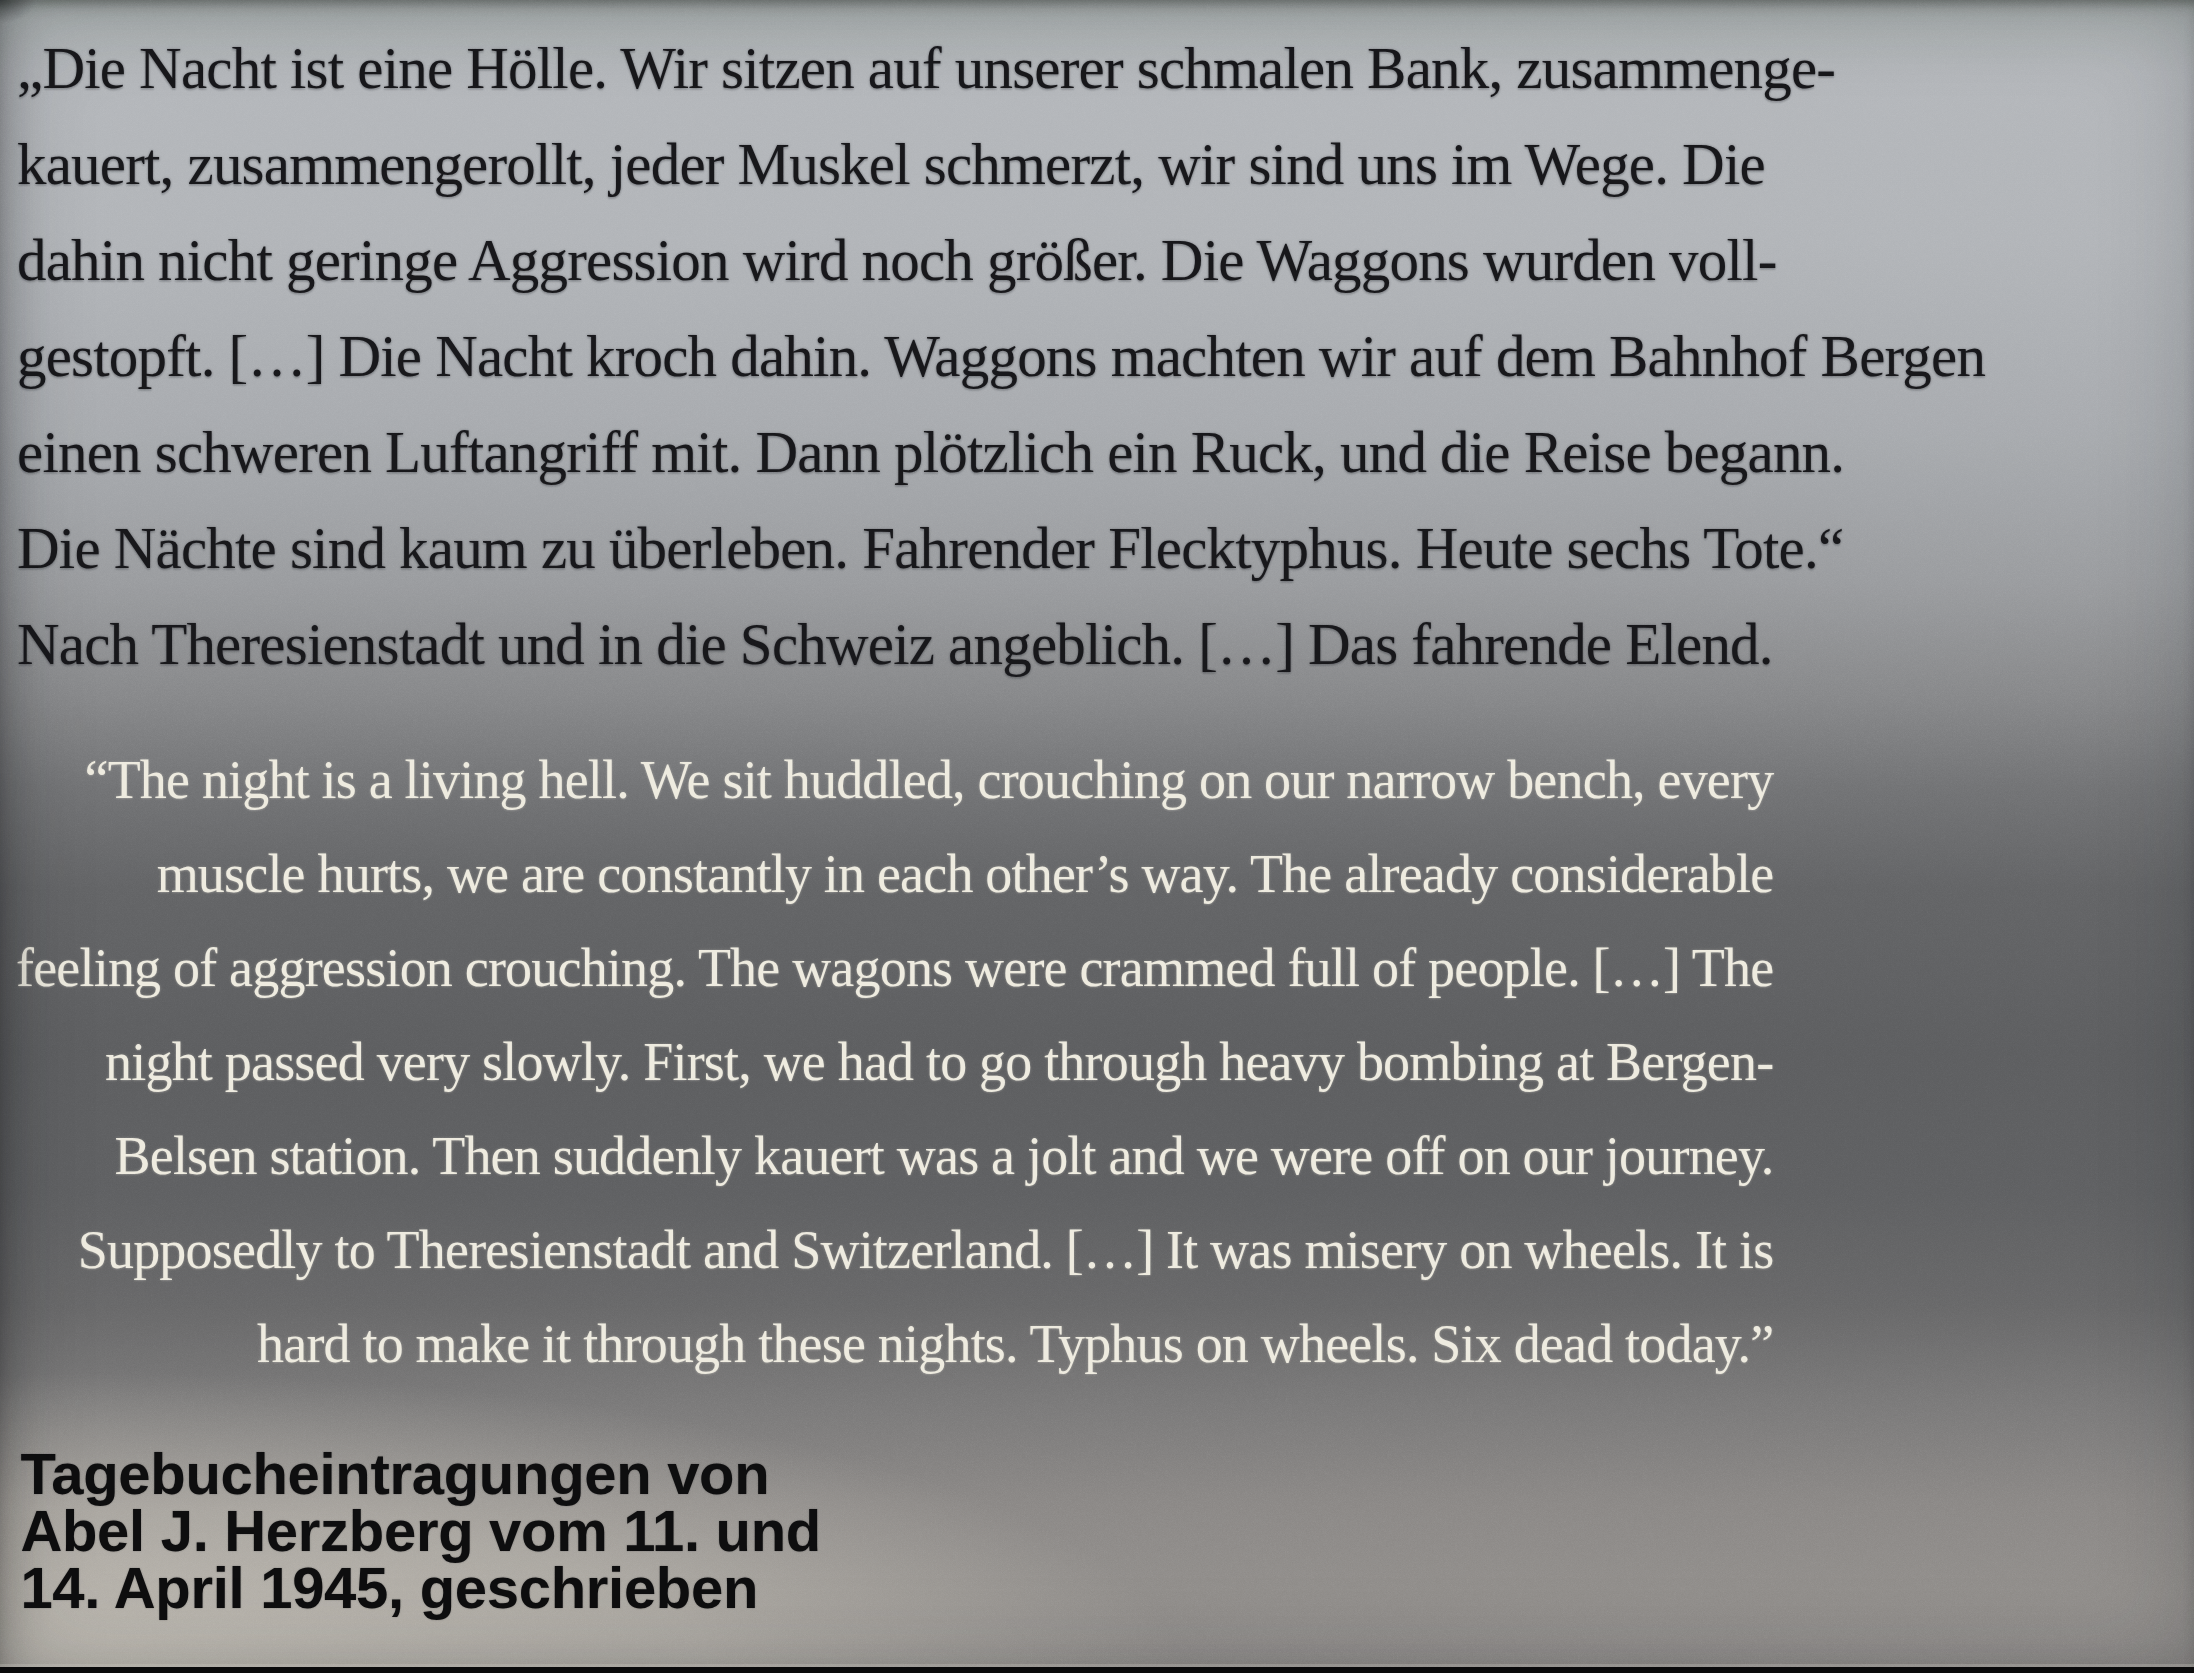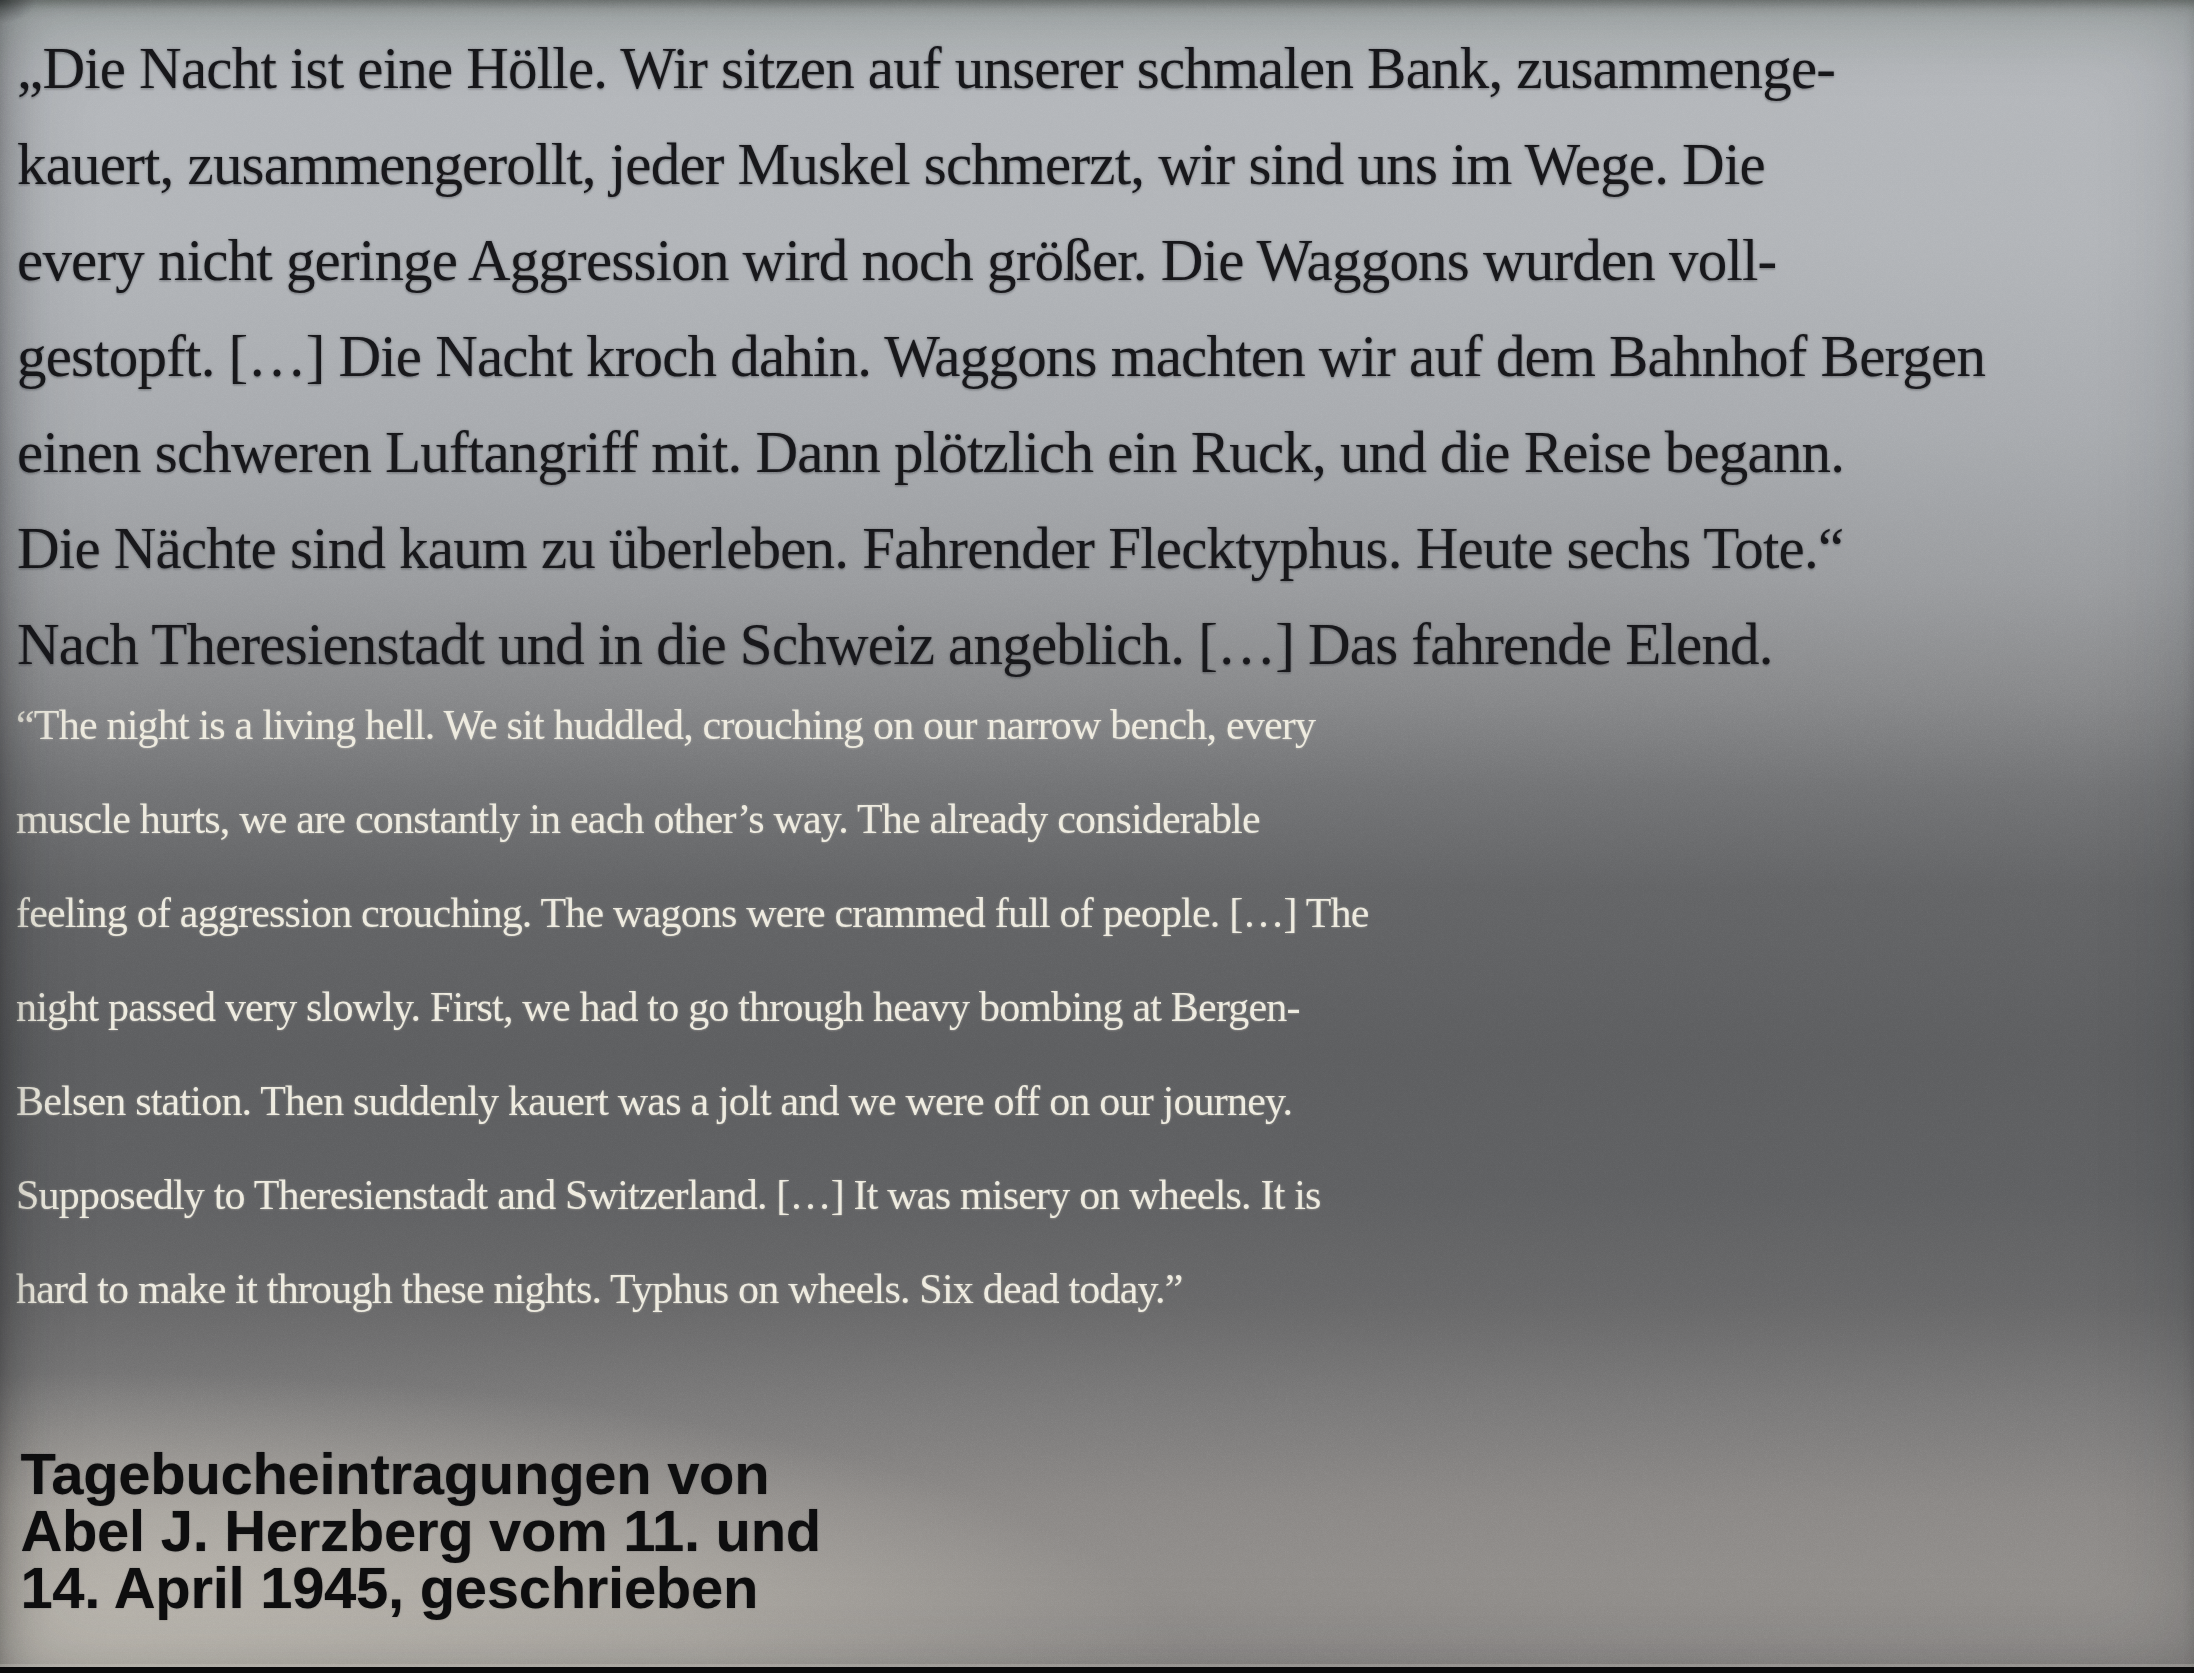--- a/index.html
+++ b/index.html
@@ -80,25 +80,26 @@
   .german {
     left: 17px;
     top: 20.4px;
     font-size: 59px;
     letter-spacing: -0.8px;
     color: #17171a;
     text-shadow: 0 0 2.3px rgba(30,32,38,0.45), 0 1.7px 1.7px rgba(30,32,38,0.18);
   }
   .english {
     left: 16px;
-    top: 678px;
-    font-size: 42px;
+    top: 733px;
+    font-size: 54px;
     letter-spacing: -0.8px;
     color: #eeebdf;
     text-shadow: 0 0 2.8px rgba(245,242,230,0.30), 0 1.1px 1.7px rgba(245,242,230,0.12);
+    text-align: right;
   }
   .english .line {
     height: 94px;
     line-height: 94px;
   }
   .caption {
     position: absolute;
     left: 20.4px;
     top: 1445px;
     font-family: "Liberation Sans", "DejaVu Sans", sans-serif;
@@ -121,21 +122,21 @@
   }
 </style>
 </head>
 <body>
 
 <div class="photo">
 
   <div class="quote german">
     <div class="line">„Die Nacht ist eine Hölle. Wir sitzen auf unserer schmalen Bank, zusammenge-</div>
     <div class="line">kauert, zusammengerollt, jeder Muskel schmerzt, wir sind uns im Wege. Die</div>
-    <div class="line">every nicht geringe Aggression wird noch größer. Die Waggons wurden voll-</div>
+    <div class="line">dahin nicht geringe Aggression wird noch größer. Die Waggons wurden voll-</div>
     <div class="line">gestopft. […] Die Nacht kroch dahin. Waggons machten wir auf dem Bahnhof Bergen</div>
     <div class="line">einen schweren Luftangriff mit. Dann plötzlich ein Ruck, und die Reise begann.</div>
     <div class="line">Die Nächte sind kaum zu überleben. Fahrender Flecktyphus. Heute sechs Tote.“</div>
     <div class="line">Nach Theresienstadt und in die Schweiz angeblich. […] Das fahrende Elend.</div>
   </div>
 
   <div class="quote english">
     <div class="line">“The night is a living hell. We sit huddled, crouching on our narrow bench, every</div>
     <div class="line">muscle hurts, we are constantly in each other’s way. The already considerable</div>
     <div class="line">feeling of aggression crouching. The wagons were crammed full of people. […] The</div>

